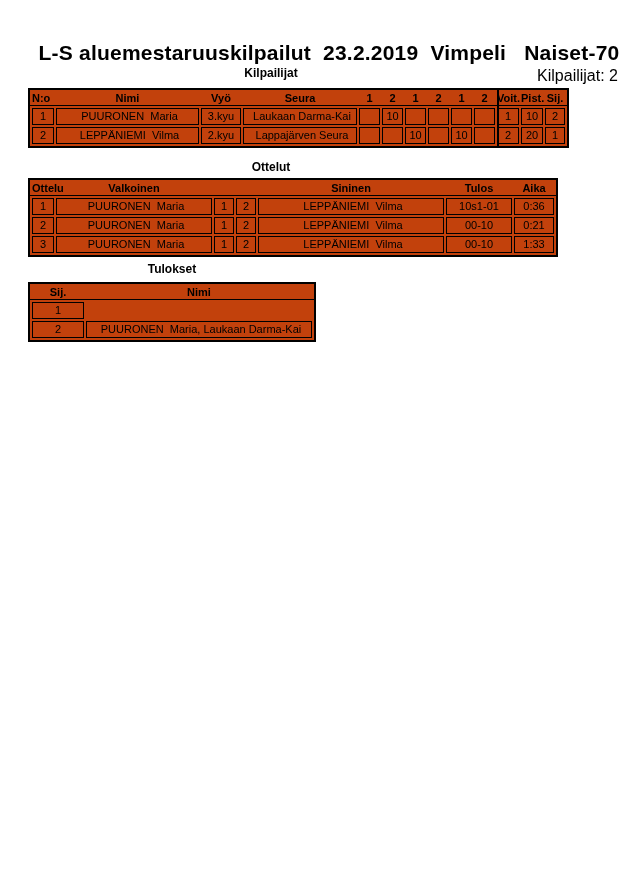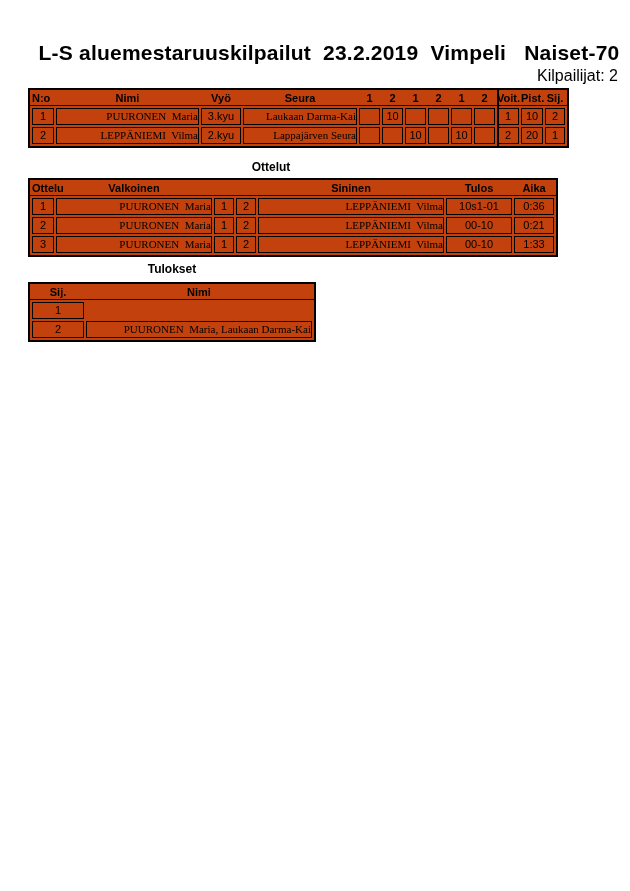--- a/index.html
+++ b/index.html
@@ -60,21 +60,21 @@
   .td {
     flex: none;
     border: 1px solid #000000;
     height: 17px;
     line-height: 15px;
     font-size: 11px;
     white-space: pre;
     overflow: hidden;
     text-align: center;
   }
-  .td.lft { text-align: right; padding-left: 4px; font-family: Liberation Serif, serif; }
+  .td.lft { text-align: center; padding-left: 4px; }
   .vline {
     position: absolute;
     top: 0; bottom: 0;
     width: 2px;
     background: #000000;
   }
   
   .w-no   { width: 22px; }
   .w-name { width: 143px; }
   .w-belt { width: 40px; }
@@ -102,20 +102,21 @@
   .title-ottelut     { top: 160px; left: 28px; width: 486px; }
   .title-tulokset    { top: 262px; left: 28px; width: 288px; }
 </style>
 </head>
 <body>
 
 <div class="page">
 
   <h1 class="main-title">L-S aluemestaruuskilpailut  23.2.2019  Vimpeli   Naiset-70</h1>
 
+  <div class="sec-title title-kilpailijat">Kilpailijat</div>
   <div class="count-label">Kilpailijat: 2</div>
 
   <div class="tbl t1">
     <div class="thead">
       <div class="th lft w-no">N:o</div>
       <div class="th w-name">Nimi</div>
       <div class="th w-belt">Vyö</div>
       <div class="th w-club">Seura</div>
       <div class="th w-s">1</div>
       <div class="th w-s">2</div>

